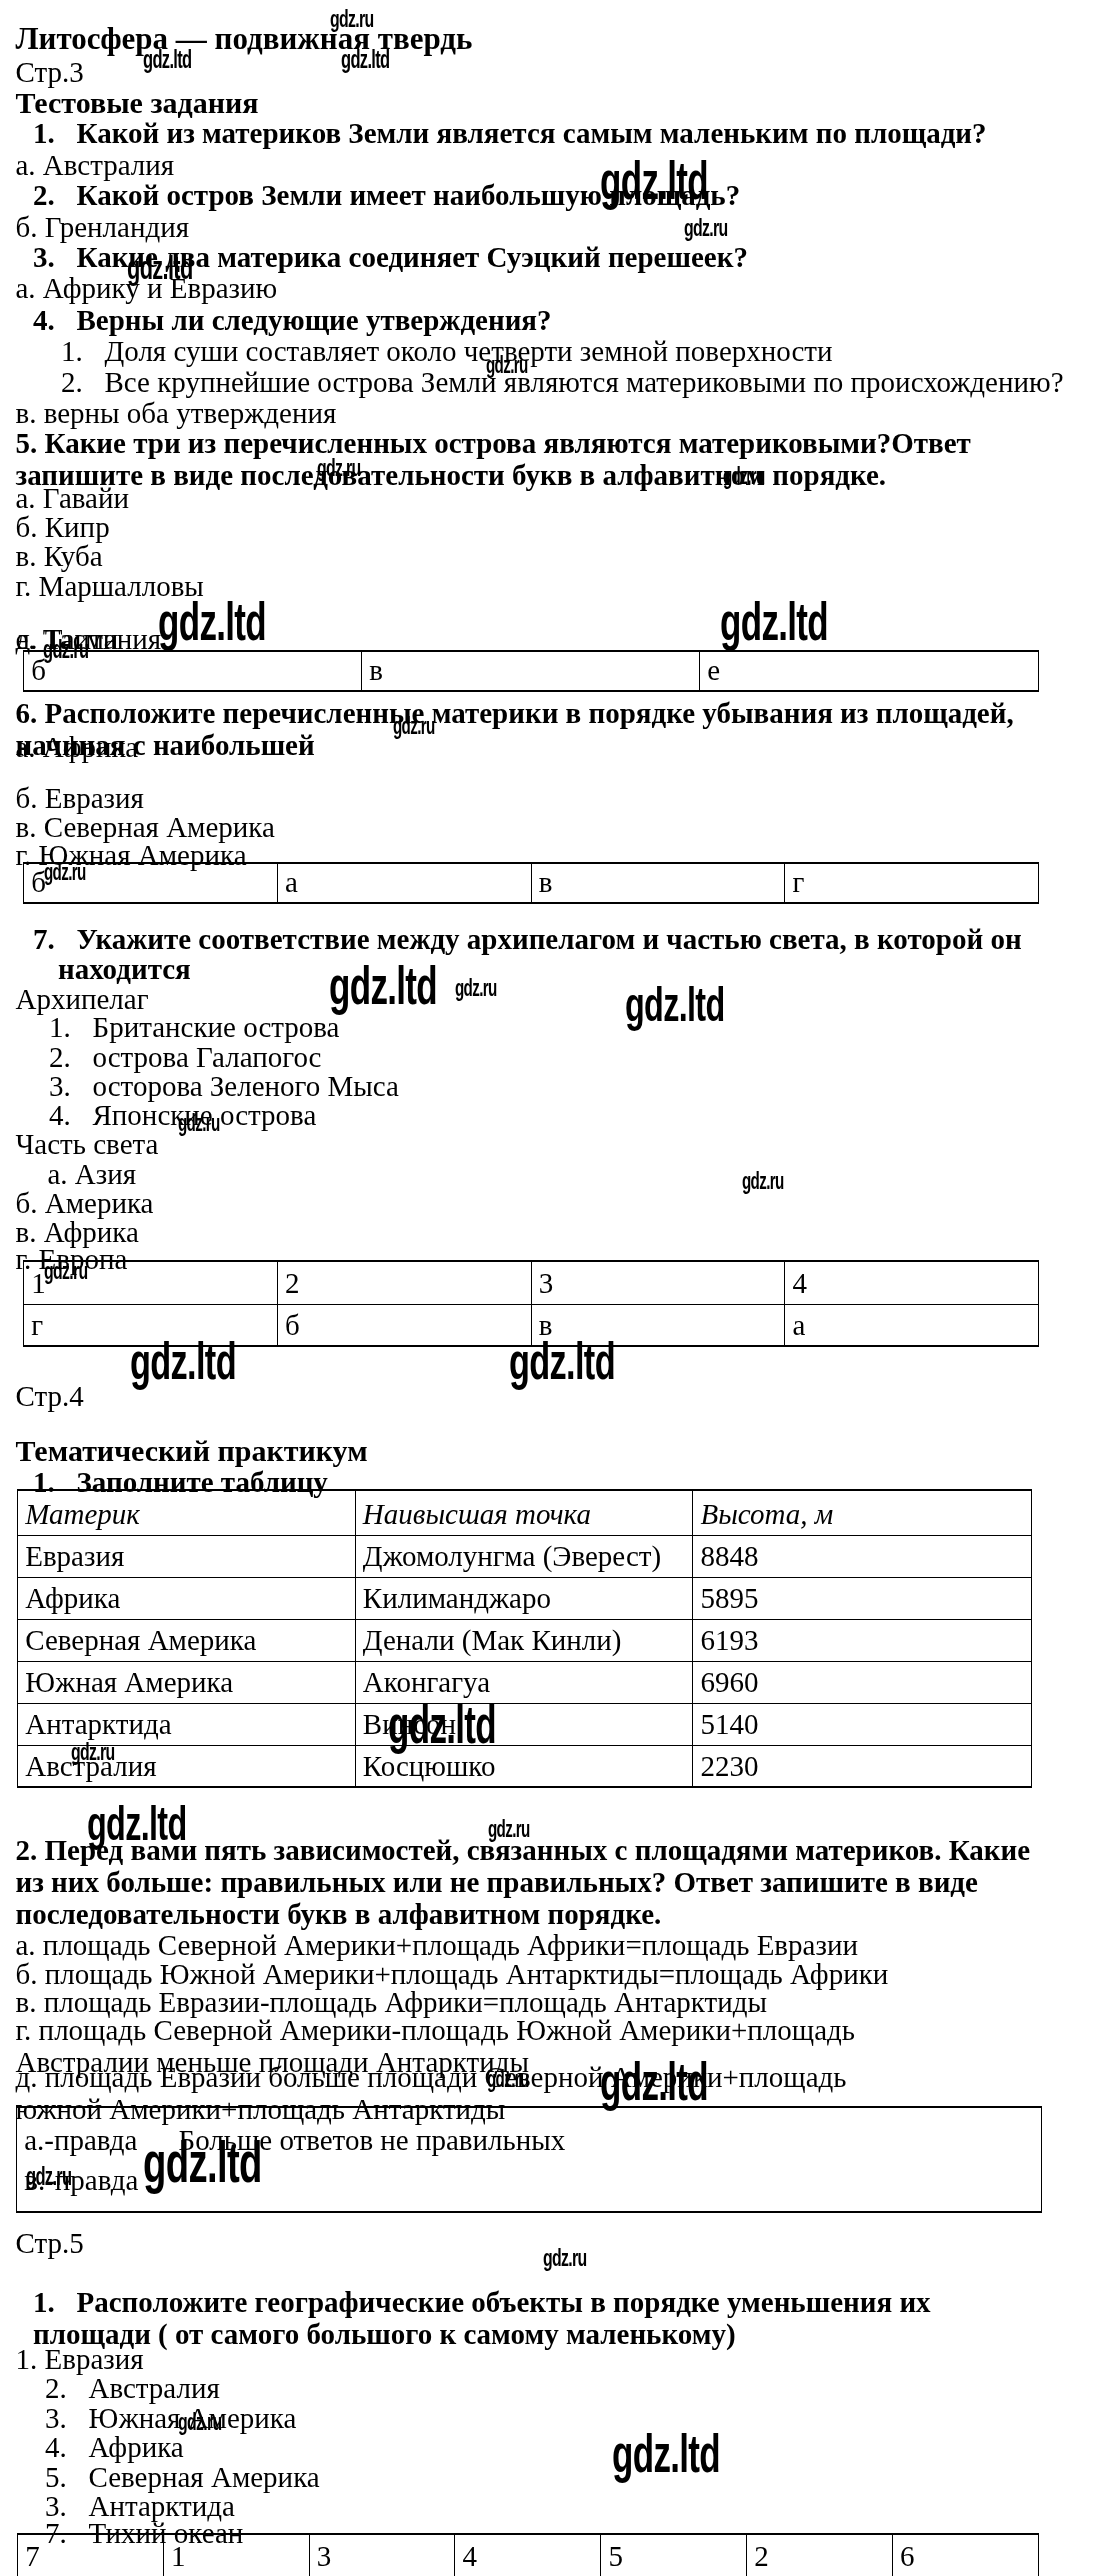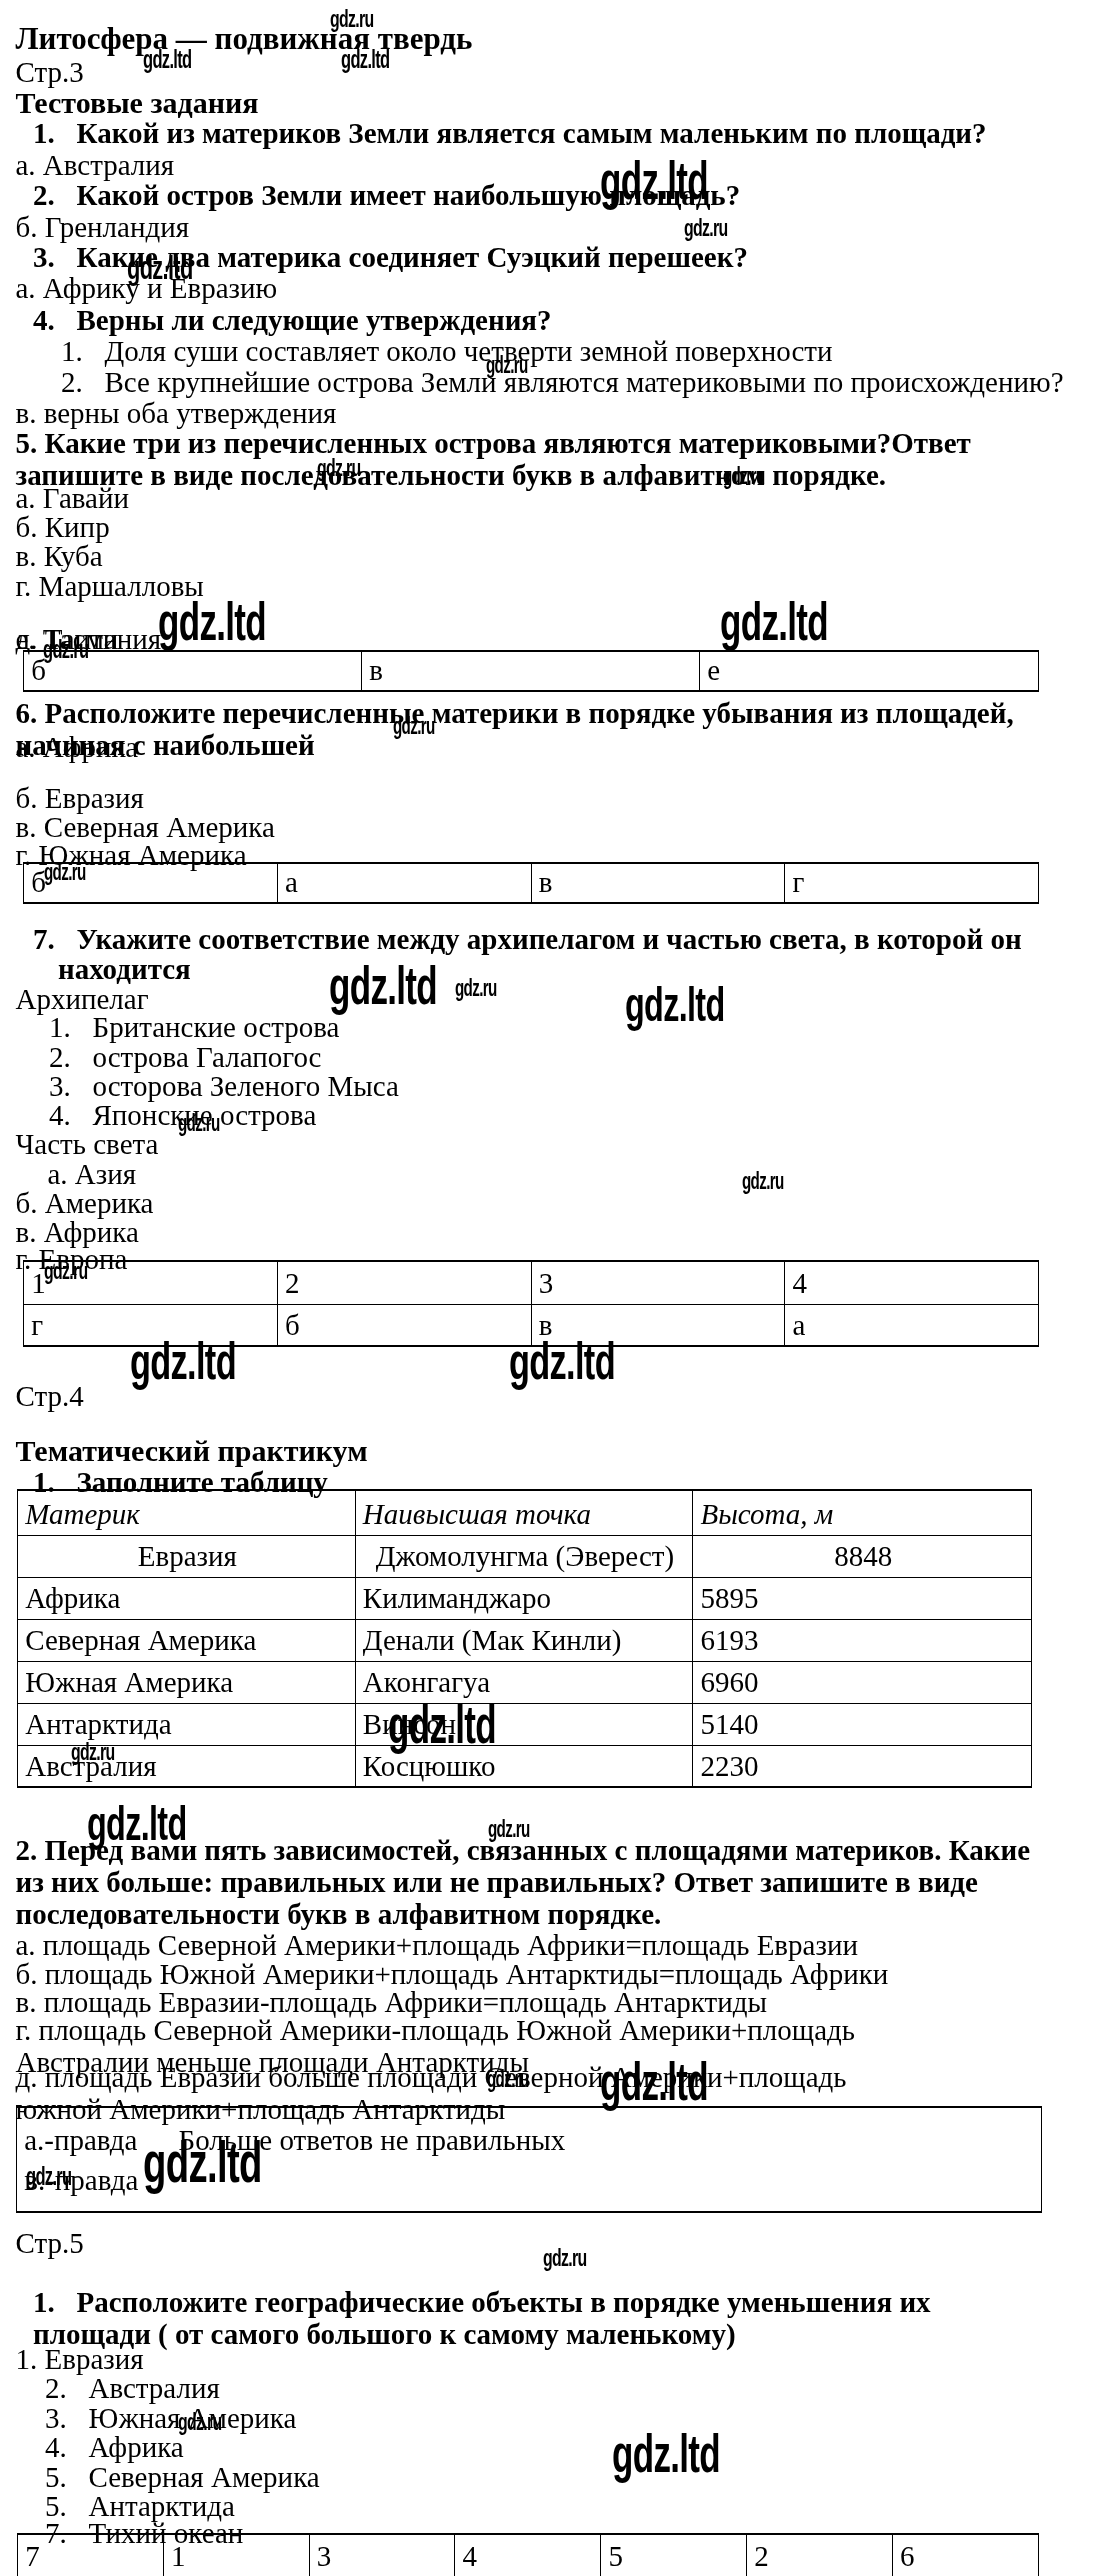--- a/index.html
+++ b/index.html
@@ -133,21 +133,21 @@
         <col style="width:33.3%">
         <col style="width:33.3%">
         <col>
       </colgroup>
     <tbody>
         <tr class="hdrline" style="height:45px;font-style:italic;">
       <td>Материк</td>
       <td>Наивысшая точка</td>
       <td>Высота, м</td>
     </tr>
-    <tr style="height:42px;text-align:center;">
+    <tr style="height:42px;">
       <td>Евразия</td>
       <td>Джомолунгма (Эверест)</td>
       <td>8848</td>
     </tr>
     <tr class="rowline" style="height:42px;">
       <td>Африка</td>
       <td>Килиманджаро</td>
       <td>5895</td>
     </tr>
     <tr class="rowline" style="height:42px;">
@@ -187,21 +187,21 @@
   </div>
 
   <div class="t" style="left:15.5px;top:2227px;">Стр.5</div>
   <div class="t b" style="left:33px;top:2286px;width:994px;">1.   Расположите географические объекты в порядке уменьшения их площади ( от самого большого к самому маленькому)</div>
 
   <div class="t" style="left:15.5px;top:2343px;">1. Евразия</div>
   <div class="t" style="left:45px;top:2372px;">2.   Австралия</div>
   <div class="t" style="left:45px;top:2402px;">3.   Южная Америка</div>
   <div class="t" style="left:45px;top:2431px;">4.   Африка</div>
   <div class="t" style="left:45px;top:2461px;text-align:right;">5.   Северная Америка</div>
-  <div class="t" style="left:45px;top:2490px;">5.   Антарктида</div>
+  <div class="t" style="left:45px;top:2490px;">3.   Антарктида</div>
   <div class="t" style="left:45px;top:2517px;">7.   Тихий океан</div>
 
   <table style="left:17px;top:2533px;width:1022px;height:45px;">
     <colgroup>
         <col style="width:14.28%">
         <col style="width:14.28%">
         <col style="width:14.28%">
         <col style="width:14.28%">
         <col style="width:14.28%">
         <col style="width:14.28%">

